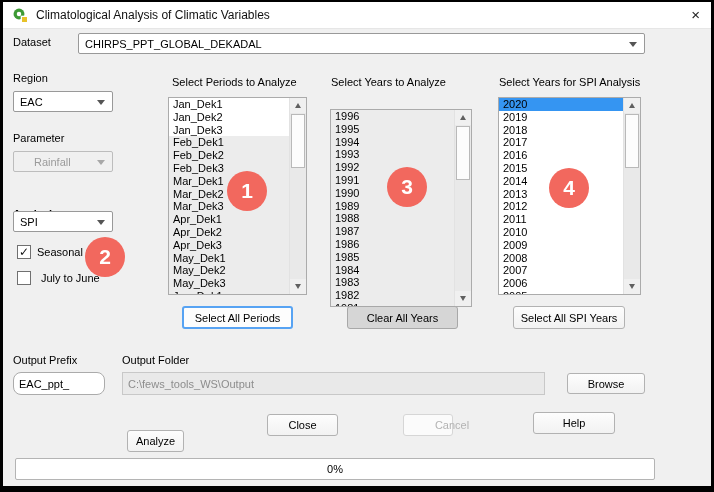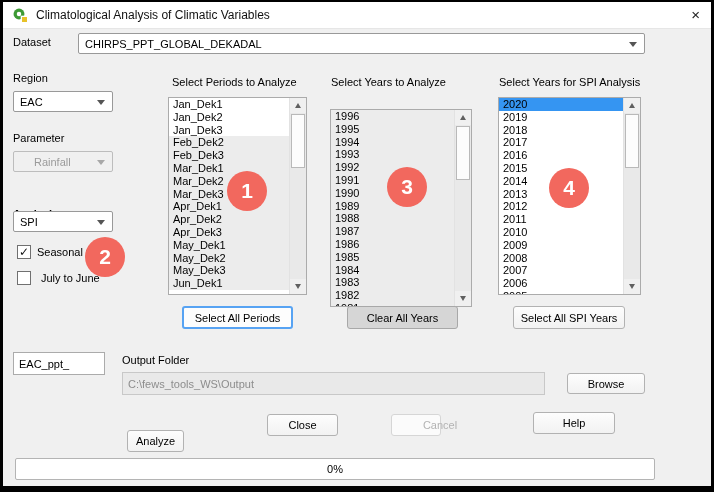--- a/index.html
+++ b/index.html
@@ -94,20 +94,21 @@
 
     <div class="lbl" style="left:169px; top:74px;">Select Periods to Analyze</div>
     <div class="lbl" style="left:328px; top:74px;">Select Years to Analyze</div>
     <div class="lbl" style="left:496px; top:74px;">Select Years for SPI Analysis</div>
 
     <div class="listbox" style="left:165px; top:95px; width:139px; height:198px;">
       <div class="list-items">
           <div class="list-item">Jan_Dek1</div>
           <div class="list-item">Jan_Dek2</div>
           <div class="list-item">Jan_Dek3</div>
+          <div class="list-item sel-gray">Feb_Dek1</div>
           <div class="list-item sel-gray">Feb_Dek2</div>
           <div class="list-item sel-gray">Feb_Dek3</div>
           <div class="list-item sel-gray">Mar_Dek1</div>
           <div class="list-item sel-gray">Mar_Dek2</div>
           <div class="list-item sel-gray">Mar_Dek3</div>
           <div class="list-item sel-gray">Apr_Dek1</div>
           <div class="list-item sel-gray">Apr_Dek2</div>
           <div class="list-item sel-gray">Apr_Dek3</div>
           <div class="list-item sel-gray">May_Dek1</div>
           <div class="list-item sel-gray">May_Dek2</div>
@@ -195,31 +196,31 @@
     <div class="badge" style="left:82px; top:235px;">2</div>
     <div class="badge" style="left:384px; top:165px;">3</div>
     <div class="badge" style="left:546px; top:166px;">4</div>
 
     <div class="btn focus-blue" style="left:179px; top:304px; width:111px;">Select All Periods</div>
     <div class="btn gray" style="left:344px; top:304px; width:111px;">Clear All Years</div>
     <div class="btn" style="left:510px; top:304px; width:112px;">Select All SPI Years</div>
 
     <div class="lbl" style="left:10px; top:352px;">Output Prefix</div>
     <div class="lbl" style="left:119px; top:352px;">Output Folder</div>
-    <div class="textfield" style="left:10px; top:350px; width:92px;">
+    <div class="textfield" style="left:10px; top:370px; width:92px;border-radius:8px;">
       <span>EAC_ppt_</span>
     </div>
     <div class="textfield disabled" style="left:119px; top:370px; width:423px;">
       <span>C:\fews_tools_WS\Output</span>
     </div>
     <div class="btn" style="left:564px; top:371px; width:78px; height:21px;">Browse</div>
 
     <div class="btn" style="left:124px; top:428px; width:57px; height:22px;">Analyze</div>
     <div class="btn" style="left:264px; top:412px; width:71px; height:22px;">Close</div>
-    <div class="btn disabled" style="left:388px; top:412px; width:50px; height:22px;padding-left:48px;">Cancel</div>
+    <div class="btn disabled" style="left:400px; top:412px; width:50px; height:22px;padding-left:48px;">Cancel</div>
     <div class="btn" style="left:530px; top:410px; width:82px; height:22px;">Help</div>
 
     <div class="progress" style="left:12px; top:456px; width:640px; height:22px;">
       <span>0%</span>
     </div>
 
   </div>
 </div>
 
 </body></html>

